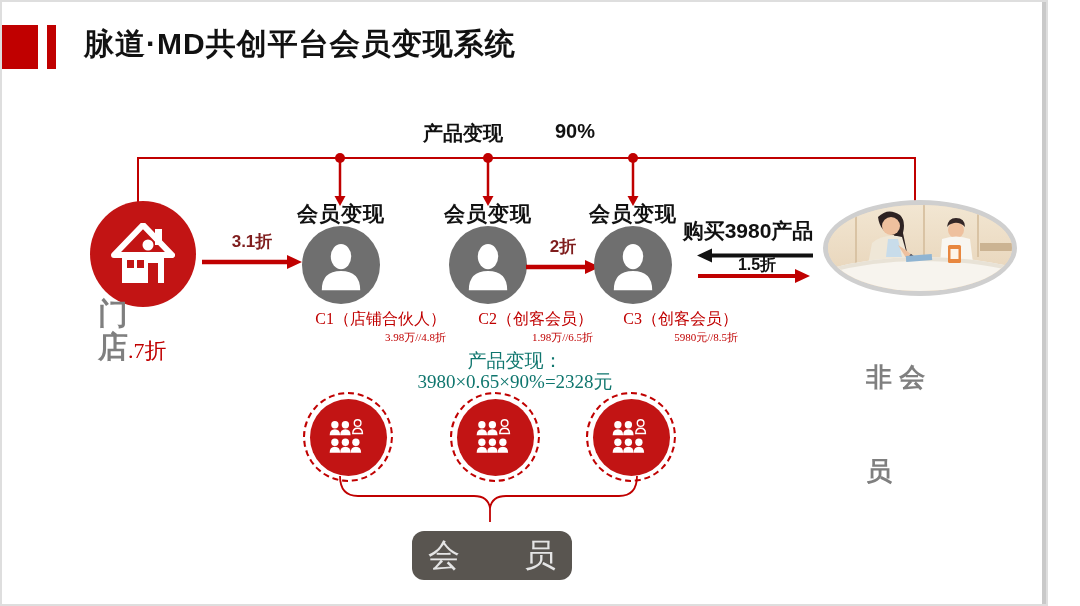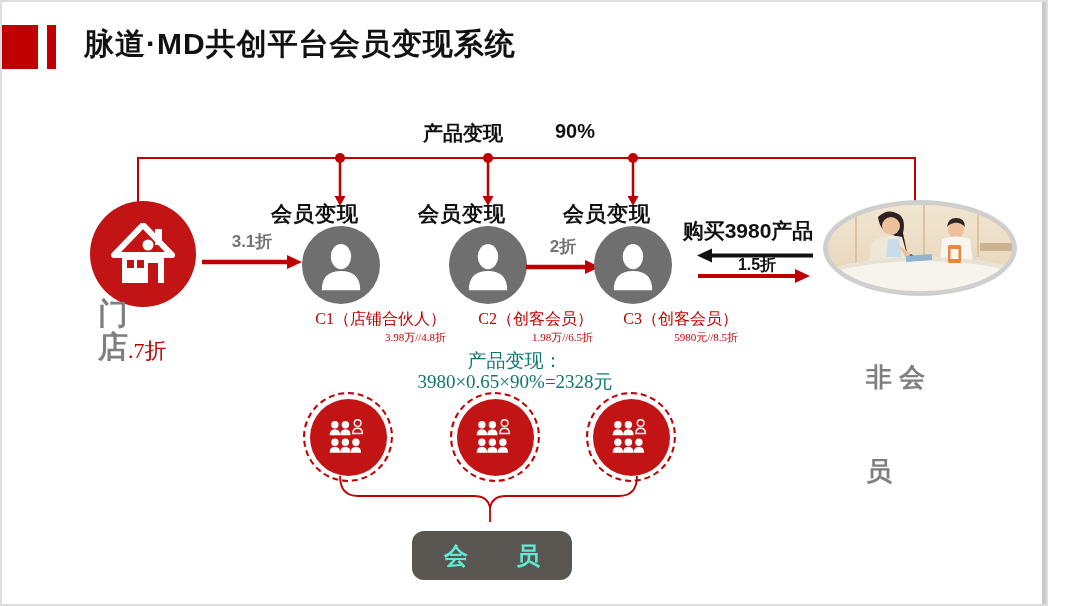--- a/index.html
+++ b/index.html
@@ -20,31 +20,31 @@
               font-size:20px; font-weight:bold; color:#111; }
   
   .store-circle { position:absolute; left:90px; top:201px; width:106px; height:106px; border-radius:50%;
                   background:#C21414; display:flex; align-items:center; justify-content:center; }
   .store-label { position:absolute; left:98px; top:297px; font-size:30px; font-weight:bold; color:#7f7f7f;
                  line-height:1.1; }
   .store-label span { display:block; }
   .store-discount { position:absolute; left:128px; top:336px; font-size:22px; color:#C00000;
                     font-family:"Liberation Serif","DejaVu Serif",serif; white-space:nowrap; }
   
-  .flow-label { position:absolute; width:140px; top:200px; font-size:21px; font-weight:bold;
+  .flow-label { position:absolute; width:140px; text-align:center; top:200px; font-size:21px; font-weight:bold;
                 color:#111; letter-spacing:1px; }
   .member-circle { position:absolute; top:226px; width:78px; height:78px; border-radius:50%; background:#6F6F6F;
                    display:flex; align-items:center; justify-content:center; overflow:hidden; }
   .member-caption { position:absolute; top:309px; width:210px; text-align:right; color:#C00000;
                     font-family:"Liberation Serif","DejaVu Serif",serif; line-height:1.3; }
   .member-caption .m-name { display:block; font-size:16px; }
   .member-caption .m-price { display:block; font-size:11px; }
   
   .flow-arrow { position:absolute; display:flex; flex-direction:column; align-items:center; }
-  .flow-arrow .a-label { font-size:17px; font-weight:bold; color:#737373; margin-bottom:1px; white-space:nowrap; }
+  .flow-arrow .a-label { font-size:17px; font-weight:bold; color:#7f1d1d; margin-bottom:1px; white-space:nowrap; }
   
   .buy-label { position:absolute; left:672px; top:217px; width:152px; text-align:center; font-size:21px;
                font-weight:bold; color:#111; white-space:nowrap; }
   .buy-arrow { position:absolute; left:697px; top:248px; }
   .disc-label { position:absolute; left:722px; top:255px; width:70px; text-align:center; font-size:16px;
                 font-weight:bold; color:#111; }
   .disc-arrow { position:absolute; left:698px; top:269px; }
   
   .photo { position:absolute; left:823px; top:200px; width:194px; height:96px; border-radius:50%;
            border:5px solid #cfcfcf; overflow:hidden; background:#ecdcc6; }
@@ -57,21 +57,21 @@
   .formula .f-title { display:block; font-size:19px; }
   .formula .f-eq { display:block; font-size:19px; }
   
   .group-ring { position:absolute; top:392px; width:90px; height:90px; border:2.5px dashed #C00000;
                 border-radius:50%; display:flex; align-items:center; justify-content:center; }
   .group-fill { width:77px; height:77px; border-radius:50%; background:#C21414; display:flex;
                 align-items:center; justify-content:center; }
   
   .member-box { position:absolute; left:412px; top:531px; width:160px; height:49px; background:#595550;
                 border-radius:12px; display:flex; align-items:center; justify-content:center; }
-  .member-box span { color:#5eead4; font-size:24px; font-weight:bold; white-space:pre; }
+  .member-box span { color:#e5e5e5; font-size:32px; font-weight:normal; white-space:pre; }
 </style>
 </head>
 <body>
 
 <div class="slide">
 
   <div class="accent-square"></div>
   <div class="accent-bar"></div>
   <h1 class="page-title">脉道·MD共创平台会员变现系统</h1>
 

